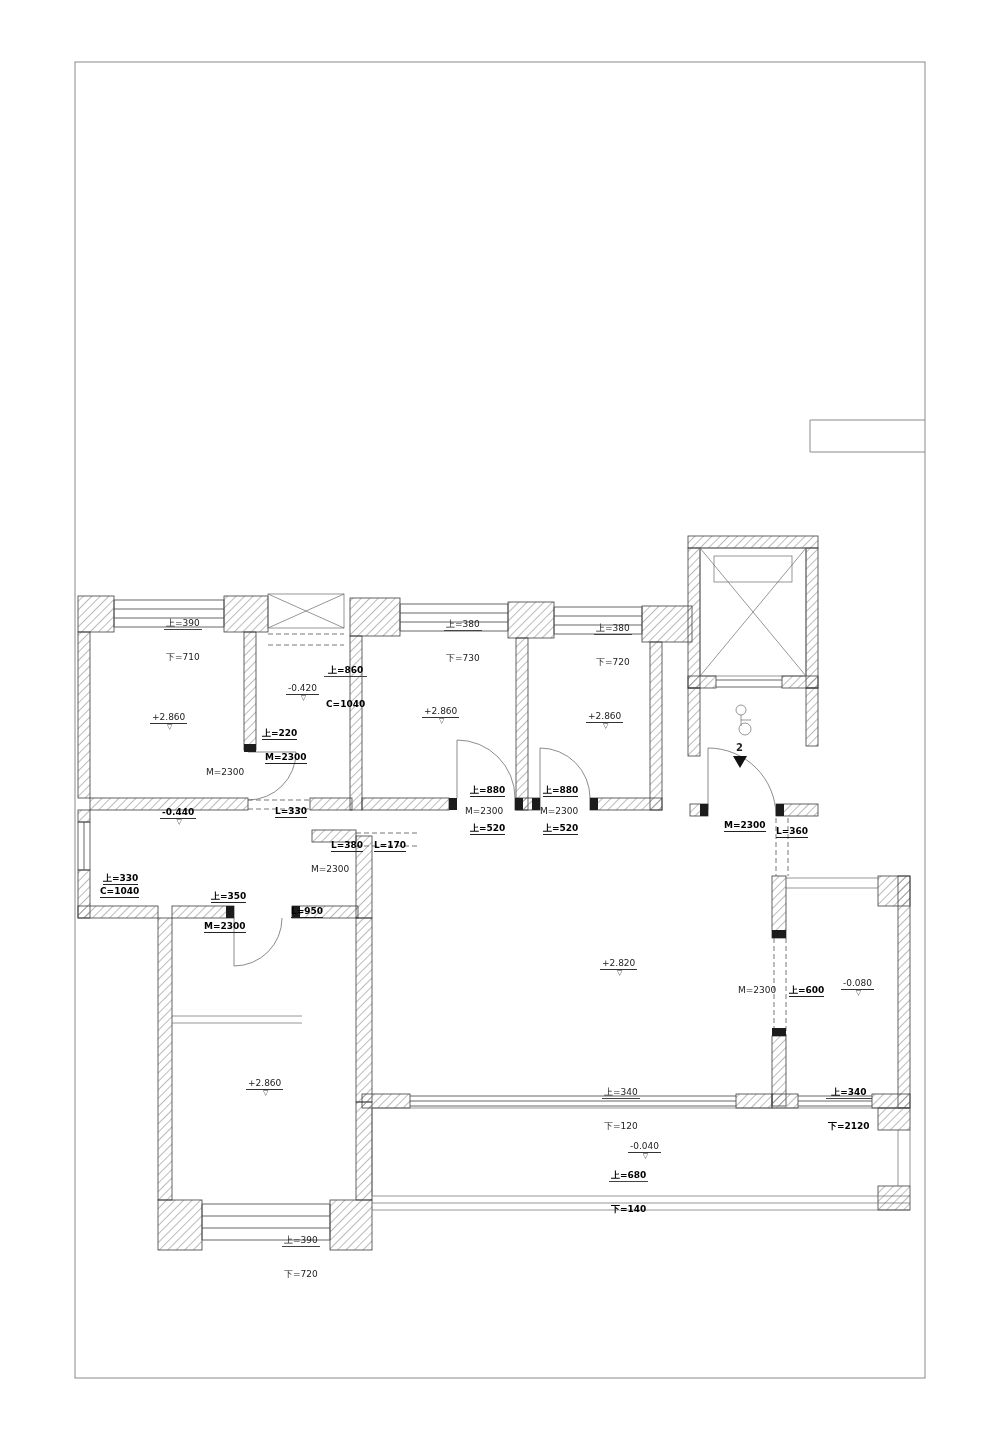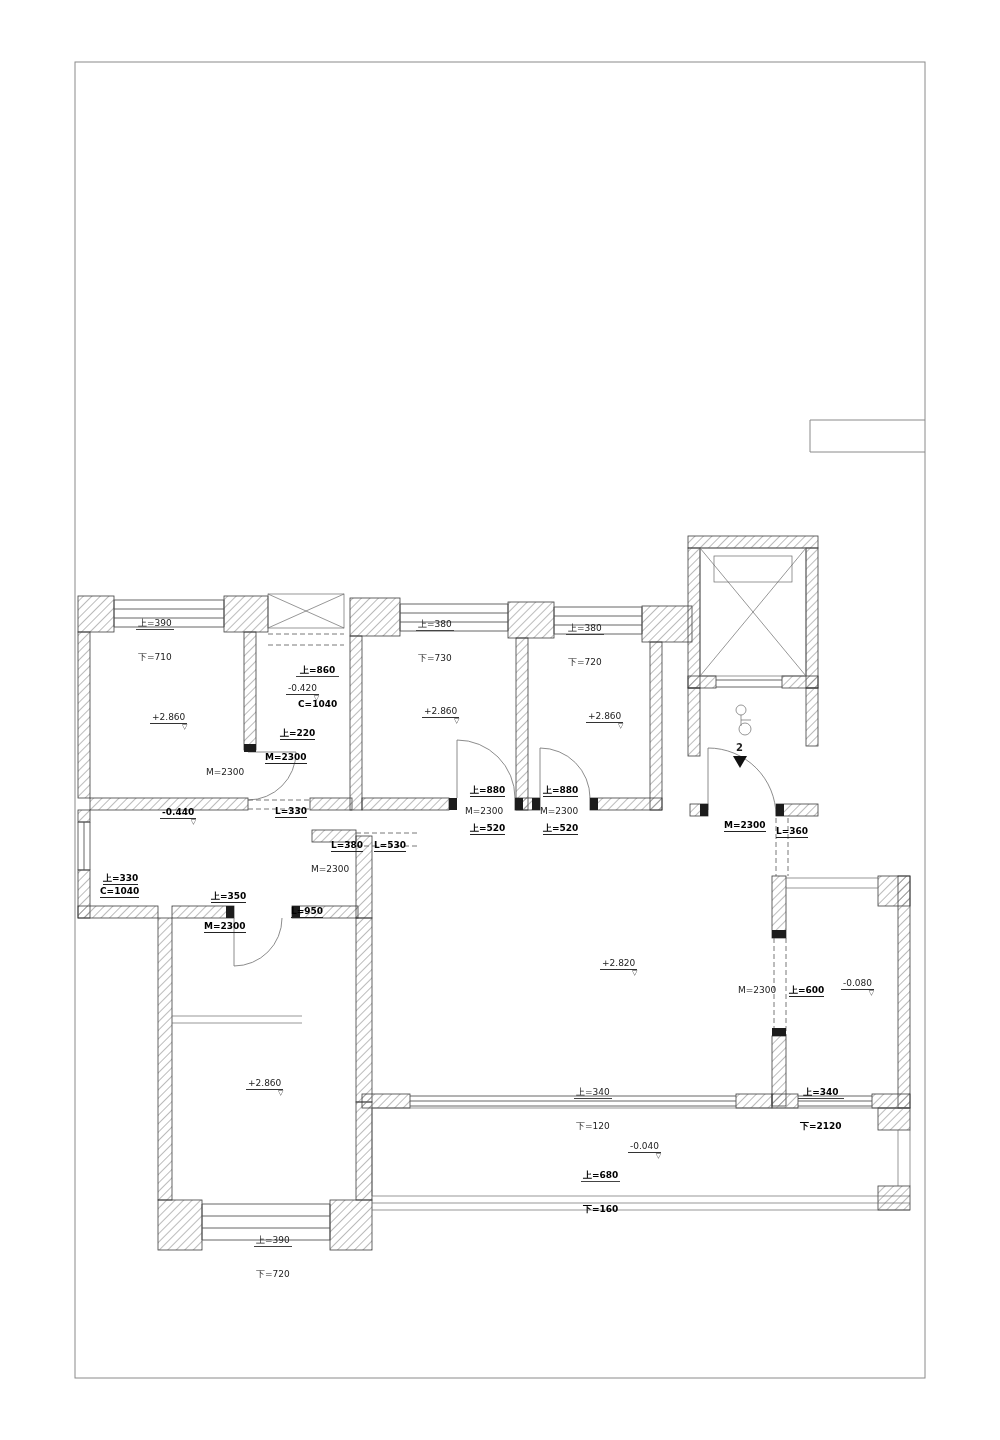--- a/index.html
+++ b/index.html
@@ -9,24 +9,24 @@
   .thin{stroke:#8a8a8a;stroke-width:1;fill:none;}
   .wl{stroke:#3c3c3c;stroke-width:.8;fill:url(#hatch);}
   .ln{stroke:#555;stroke-width:.9;fill:none;}
   .lnt{stroke:#6a6a6a;stroke-width:.7;fill:none;}
   .dash{stroke:#555;stroke-width:.8;fill:none;stroke-dasharray:5 3;}
   .arc{stroke:#6f6f6f;stroke-width:.8;fill:none;}
   .jamb{fill:#1c1c1c;stroke:none;}
   .lbl{position:absolute;font-size:9px;line-height:11px;color:#222;white-space:pre;}
   .b{font-weight:bold;color:#000;}
   .u{border-bottom:1px solid #222;}
-  .frac{text-align:center;}
+  .frac{text-align:center;margin-left:28px;}
   .frac .top{display:block;border-bottom:1px solid #444;padding:0 2px;}
   .frac .bot{display:block;padding:0 2px;}
-  .level{display:inline-flex;flex-direction:column;align-items:flex-end;}
+  .level{display:inline-flex;flex-direction:column;align-items:center;}
   .level .val{border-bottom:1px solid #333;padding:0 2px;}
   .level .tri{font-size:7px;line-height:7px;margin-left:2px;color:#333;}
   .marker2{font-weight:bold;font-size:10px;}
 </style>
 </head>
 <body>
 
 <div class="canvas">
 
 <svg width="1000" height="1440" viewBox="0 0 1000 1440">
@@ -208,38 +208,38 @@
 </div>
 <div class="lbl level" style="left:628px;top:1141px">
   <span class="val">-0.040</span>
   <span class="tri">▽</span>
 </div>
 <div class="lbl level" style="left:246px;top:1078px">
   <span class="val">+2.860</span>
   <span class="tri">▽</span>
 </div>
 
-<div class="lbl b u" style="left:280px;top:728px">上=220</div>
+<div class="lbl b u" style="left:262px;top:728px">上=220</div>
 <div class="lbl b u" style="left:265px;top:752px">M=2300</div>
 <div class="lbl" style="left:206px;top:767px">M=2300</div>
 <div class="lbl b u" style="left:275px;top:806px">L=330</div>
 
 <div class="lbl b u" style="left:470px;top:785px">上=880</div>
 <div class="lbl" style="left:465px;top:806px">M=2300</div>
 <div class="lbl b u" style="left:470px;top:823px">上=520</div>
 
 <div class="lbl b u" style="left:543px;top:785px">上=880</div>
 <div class="lbl" style="left:540px;top:806px">M=2300</div>
 <div class="lbl b u" style="left:543px;top:823px">上=520</div>
 
 <div class="lbl b u" style="left:724px;top:820px">M=2300</div>
 <div class="lbl b u" style="left:776px;top:826px">L=360</div>
 
 <div class="lbl b u" style="left:331px;top:840px">L=380</div>
-<div class="lbl b u" style="left:374px;top:840px">L=530</div>
+<div class="lbl b u" style="left:374px;top:840px">L=170</div>
 <div class="lbl" style="left:311px;top:864px">M=2300</div>
 
 <div class="lbl b u" style="left:103px;top:873px">上=330</div>
 <div class="lbl b u" style="left:100px;top:886px">C=1040</div>
 <div class="lbl b u" style="left:211px;top:891px">上=350</div>
 <div class="lbl b u" style="left:291px;top:906px">L=950</div>
 <div class="lbl b u" style="left:204px;top:921px">M=2300</div>
 
 <div class="lbl" style="left:738px;top:985px">M=2300</div>
 <div class="lbl b u" style="left:789px;top:985px">上=600</div>
@@ -247,21 +247,21 @@
 <div class="lbl frac" style="left:574px;top:1065px">
   <span class="top">上=340</span>
   <span class="bot">下=120</span>
 </div>
 <div class="lbl frac b" style="left:798px;top:1065px">
   <span class="top">上=340</span>
   <span class="bot">下=2120</span>
 </div>
 <div class="lbl frac b" style="left:581px;top:1148px">
   <span class="top">上=680</span>
-  <span class="bot">下=160</span>
+  <span class="bot">下=140</span>
 </div>
 <div class="lbl frac" style="left:254px;top:1213px">
   <span class="top">上=390</span>
   <span class="bot">下=720</span>
 </div>
 
 <div class="lbl marker2" style="left:736px;top:742px">2</div>
 
 </div>
 

